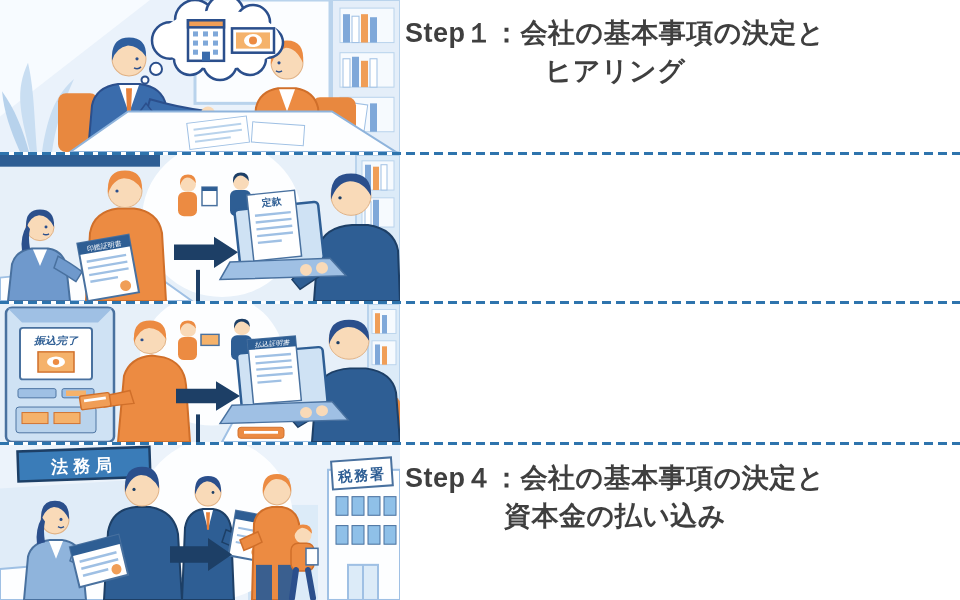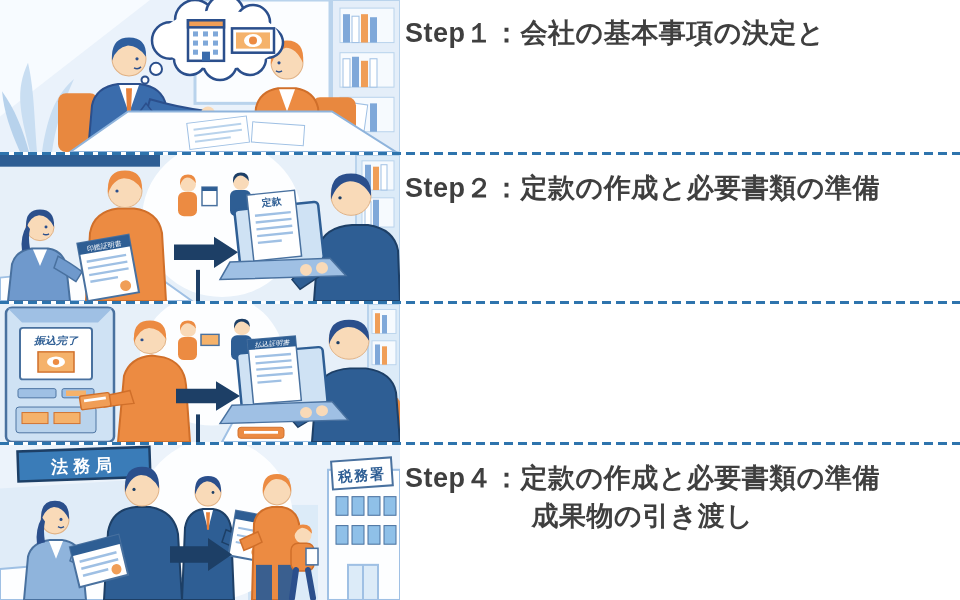--- a/index.html
+++ b/index.html
@@ -127,20 +127,21 @@
             <rect x="236" y="32" width="34" height="16" fill="#f5b26b"></rect>
             <ellipse cx="253" cy="40" rx="9" ry="6.5" fill="#ffffff"></ellipse>
             <circle cx="253" cy="40" r="4" fill="#ec8b42"></circle>
           </g>
         </g>
       </svg>
     </div>
     <div class="caption">
       <h2 class="heading">
         <div>Step１：会社の基本事項の決定と</div>
+        <div>ヒアリング</div>
       </h2>
     </div>
   </div>
 
   <div class="divider"></div>
 
   <div class="row row-2">
     <div class="illus">
       <svg viewBox="0 0 400 150" preserveAspectRatio="none">
         <rect width="400" height="150" fill="#e7f0f9"></rect>
@@ -219,26 +220,20 @@
             <line x1="258" y1="67" x2="294" y2="67" stroke="#9fc0e4" stroke-width="2.5"></line>
             <line x1="258" y1="74" x2="294" y2="74" stroke="#9fc0e4" stroke-width="2.5"></line>
             <line x1="258" y1="81" x2="294" y2="81" stroke="#9fc0e4" stroke-width="2.5"></line>
             <line x1="258" y1="88" x2="282" y2="88" stroke="#9fc0e4" stroke-width="2.5"></line>
           </g>
           <polygon points="230,110 330,106 346,124 220,128" fill="#9fc0e4" stroke="#49719f" stroke-width="1.5"></polygon>
           <circle cx="306" cy="118" r="6" fill="#f9dab8"></circle>
           <circle cx="322" cy="116" r="6" fill="#f9dab8"></circle>
         </g>
       </svg>
-    </div>
-    <div class="caption">
-      <h2 class="heading">
-        <div>Step２：定款の作成と必要書類の準備</div>
-
-      </h2>
     </div>
   </div>
 
   <div class="divider"></div>
 
   <div class="row row-3">
     <div class="illus">
       <svg viewBox="0 0 400 150" preserveAspectRatio="none">
         <rect width="400" height="150" fill="#e7f0f9"></rect>
         <circle cx="212" cy="60" r="72" fill="#fdfeff"></circle>
@@ -430,19 +425,19 @@
           <path d="M294,85 Q294,77 303,77 Q312,77 312,86 Q307,80 302,80 Q297,81 294,88 Z" fill="#ec8b42"></path>
           <rect x="291" y="95" width="23" height="27" rx="7" fill="#ec8b42" stroke="#d06f2a" stroke-width="1.5"></rect>
           <rect x="306" y="100" width="12" height="16" fill="#ffffff" stroke="#49719f" stroke-width="1.5"></rect>
           <path d="M296,121 L292,148" stroke="#2b4f8c" stroke-width="6" stroke-linecap="round"></path>
           <path d="M308,121 L313,148" stroke="#2b4f8c" stroke-width="6" stroke-linecap="round"></path>
         </g>
       </svg>
     </div>
     <div class="caption">
       <h2 class="heading">
-        <div>Step４：定款の作成と必要書類の準備</div>
-        <div>成果物の引き渡し</div>
+        <div>Step４：会社の基本事項の決定と</div>
+        <div>資本金の払い込み</div>
       </h2>
     </div>
   </div>
 
 </div>
 
 </body></html>

